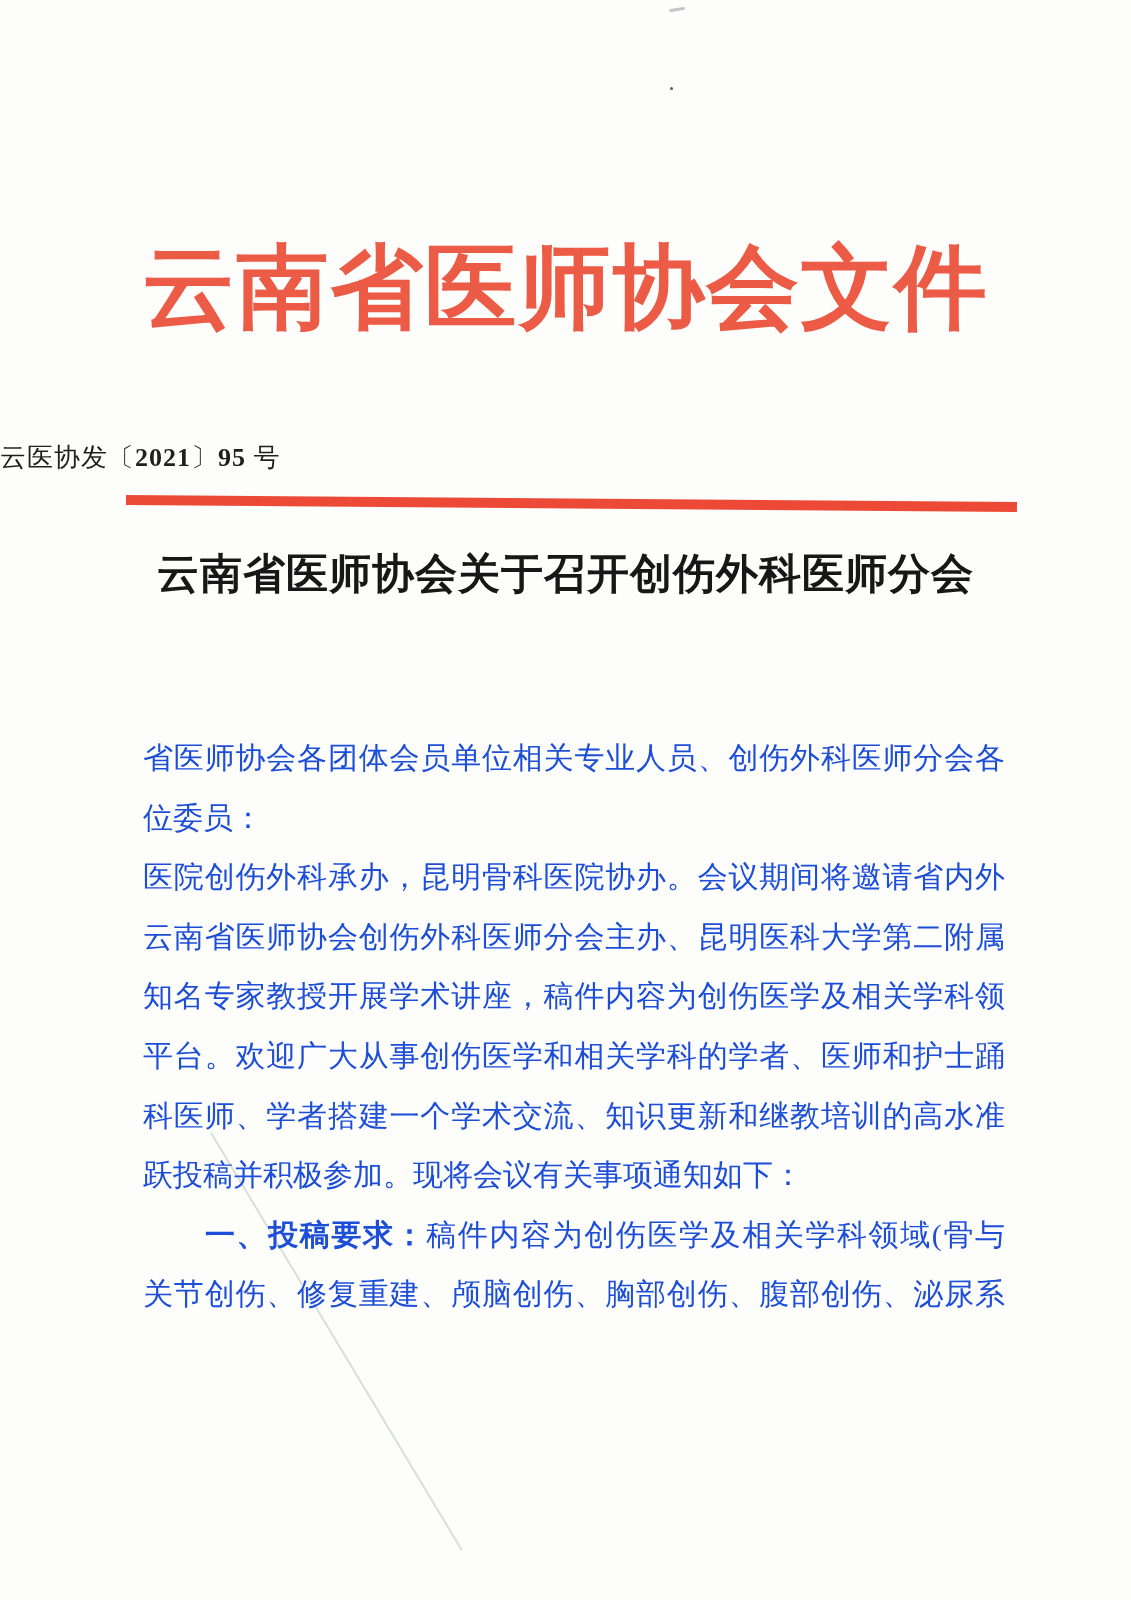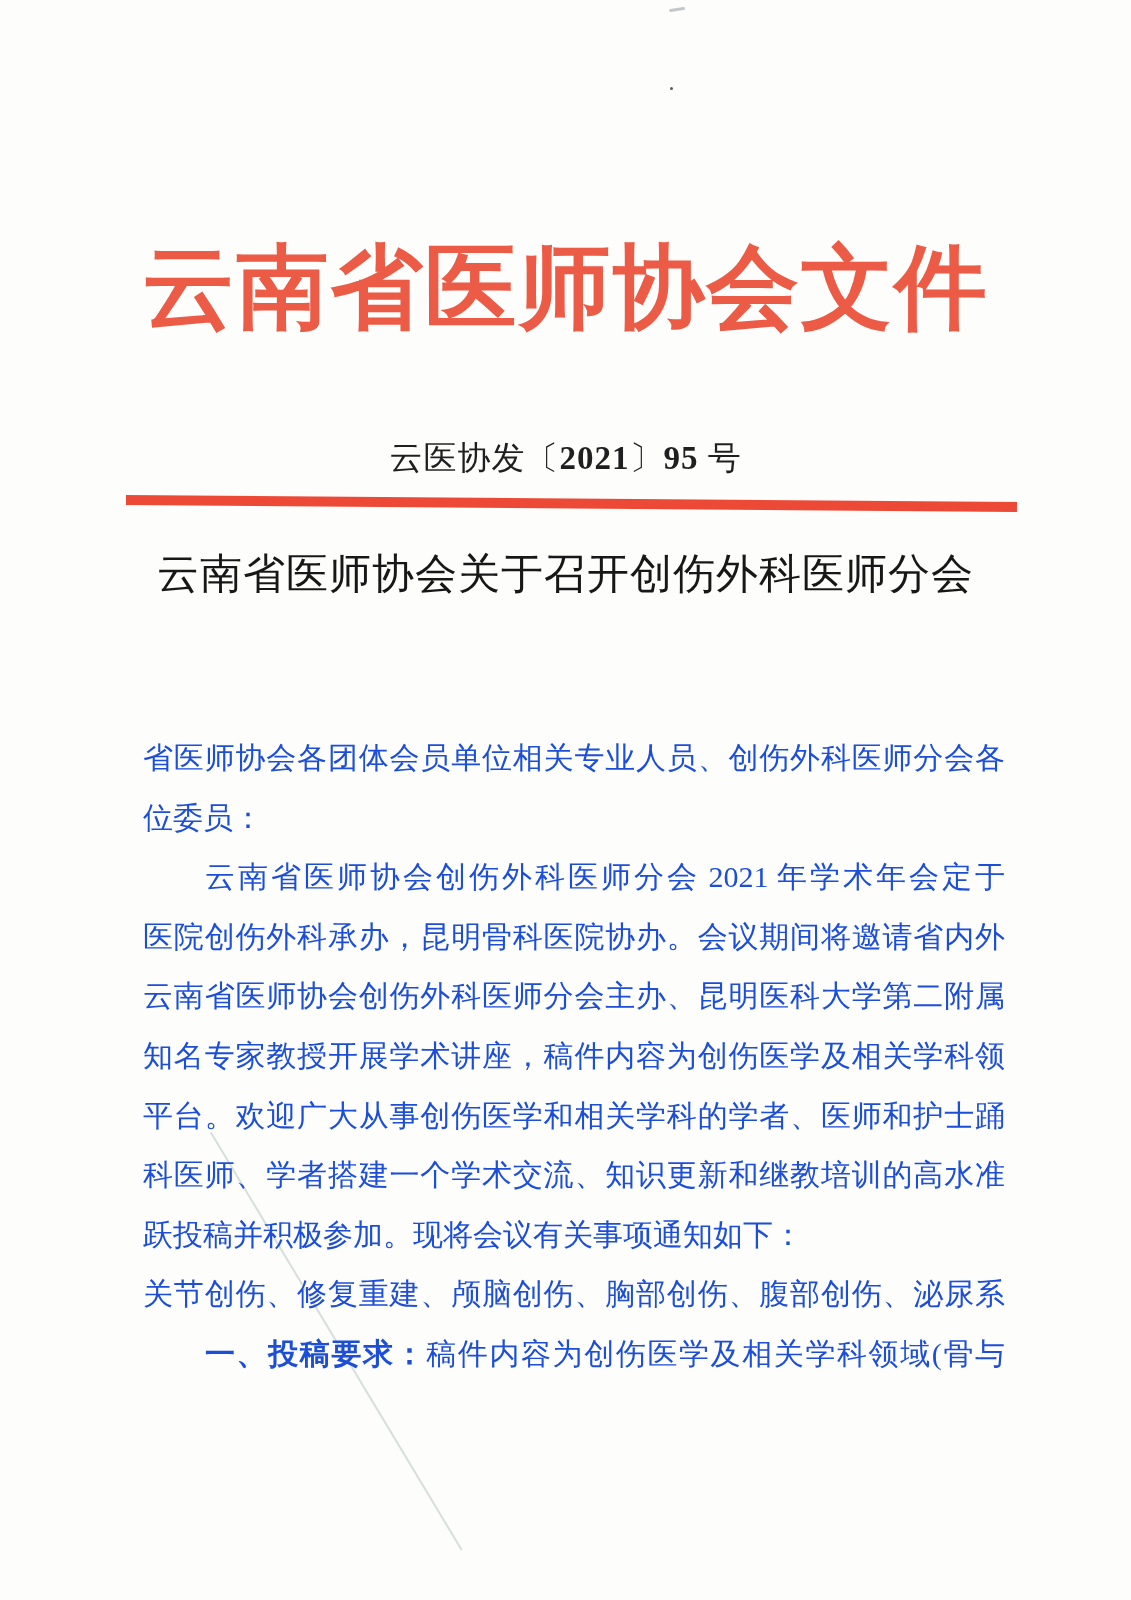--- a/index.html
+++ b/index.html
@@ -29,22 +29,22 @@
     letter-spacing: 2px;
     color: var(--header_red, #ec5b45);
     white-space: nowrap;
   }
   
   .doc-number {
     position: absolute;
     top: 436px;
     left: 0;
     width: 100%;
-    text-align: center;
-    font-size: 33px;
+    text-align: left;
+    font-size: 26px;
     line-height: 44px;
     color: #1f1f1f;
     letter-spacing: 1px;
   }
   .doc-number .num-bold {
     font-weight: bold;
   }
   
   .red-rule {
     position: absolute;
@@ -57,21 +57,21 @@
     transform-origin: left center;
   }
   
   .doc-title {
     position: absolute;
     top: 539px;
     left: 0;
     width: 100%;
     text-align: center;
     color: #171717;
-    font-weight: normal;
+    font-weight: bold;
     font-size: 42px;
     line-height: 70px;
     letter-spacing: 1px;
   }
   
   .body-block {
     position: absolute;
     left: 143px;
     top: 728px;
     width: 862px;
@@ -145,26 +145,25 @@
 
   <div class="red-rule"></div>
 
   <div class="doc-title">
     <div>云南省医师协会关于召开创伤外科医师分会</div>
   </div>
 
   <div class="body-block">
     <div class="line stretch">省医师协会各团体会员单位相关专业人员、创伤外科医师分会各</div>
     <div class="line">位委员：</div>
-    <div class="line stretch indent">云南省医师协会创伤外科医师分会 2021 年学术年会定于</div>
     <div class="line stretch">医院创伤外科承办，昆明骨科医院协办。会议期间将邀请省内外</div>
     <div class="line stretch">云南省医师协会创伤外科医师分会主办、昆明医科大学第二附属</div>
     <div class="line stretch">知名专家教授开展学术讲座，稿件内容为创伤医学及相关学科领域</div>
     <div class="line stretch">平台。欢迎广大从事创伤医学和相关学科的学者、医师和护士踊</div>
     <div class="line stretch">科医师、学者搭建一个学术交流、知识更新和继教培训的高水准</div>
     <div class="line">跃投稿并积极参加。现将会议有关事项通知如下：</div>
-    <div class="line stretch">关节创伤、修复重建、颅脑创伤、胸部创伤、腹部创伤、泌尿系</div>
     <div class="line stretch indent">
       <span class="lead-bold">一、投稿要求：</span><span>稿件内容为创伤医学及相关学科领域(骨与</span>
     </div>
+    <div class="line stretch">关节创伤、修复重建、颅脑创伤、胸部创伤、腹部创伤、泌尿系</div>
   </div>
 
 </div>
 
 </body></html>

